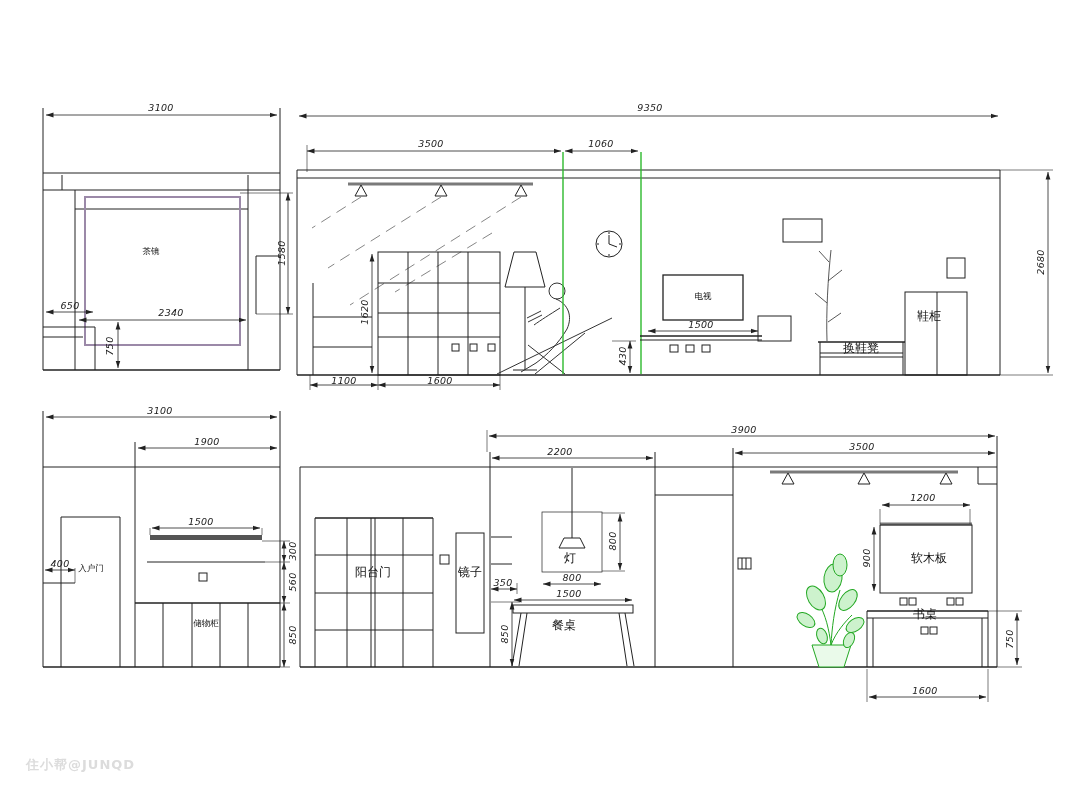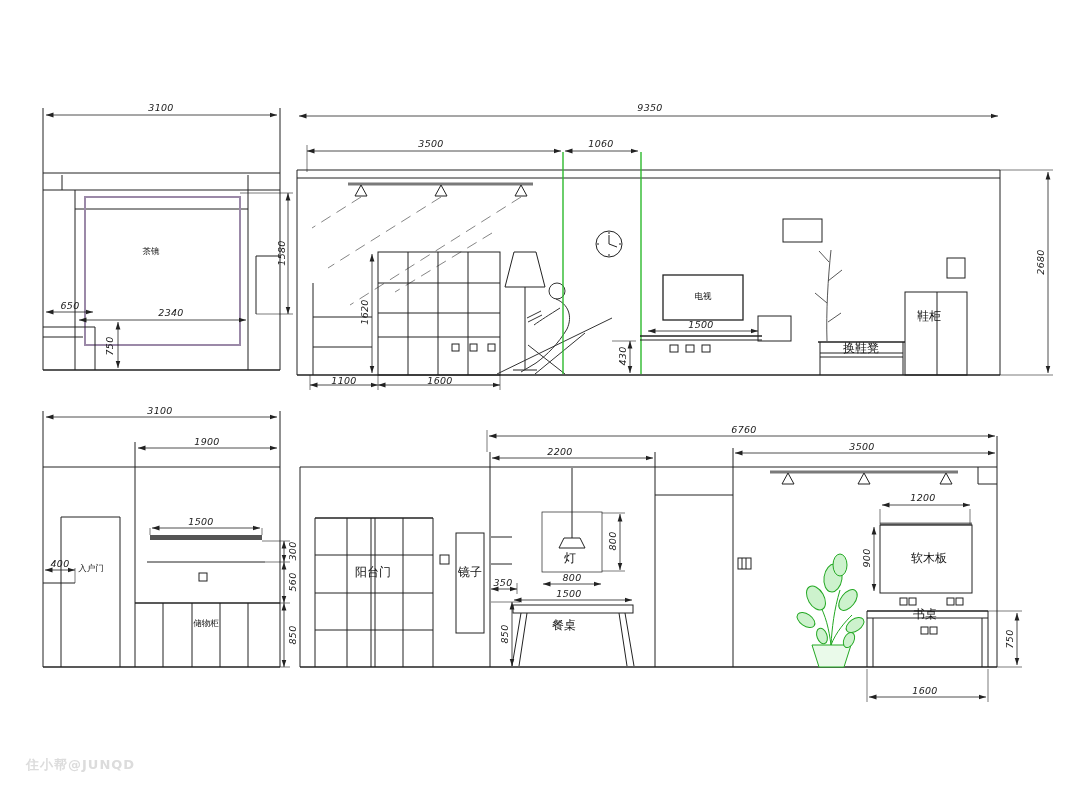--- a/index.html
+++ b/index.html
@@ -333,21 +333,21 @@
 <span class="lbl small" style="left:373px;top:572px">阳台门</span>
 <span class="lbl small" style="left:470px;top:572px">镜子</span>
 <span class="hdim" style="left:503px;top:582px">350</span>
 <span class="vdim" style="left:504px;top:634px">850</span>
 <span class="lbl small" style="left:570px;top:558px">灯</span>
 <span class="vdim" style="left:612px;top:541px">800</span>
 <span class="hdim" style="left:572px;top:577px">800</span>
 <span class="hdim" style="left:569px;top:593px">1500</span>
 <span class="lbl small" style="left:564px;top:625px">餐桌</span>
 
-<span class="hdim" style="left:744px;top:429px">6760</span>
+<span class="hdim" style="left:744px;top:429px">3900</span>
 <span class="hdim" style="left:862px;top:446px">3500</span>
 <span class="hdim" style="left:923px;top:497px">1200</span>
 <span class="vdim" style="left:866px;top:558px">900</span>
 <span class="lbl small" style="left:929px;top:558px">软木板</span>
 <span class="lbl small" style="left:925px;top:614px">书桌</span>
 <span class="vdim" style="left:1009px;top:639px">750</span>
 <span class="hdim" style="left:925px;top:690px">1600</span>
 
 <span class="watermark">住小帮@JUNQD</span>
 

